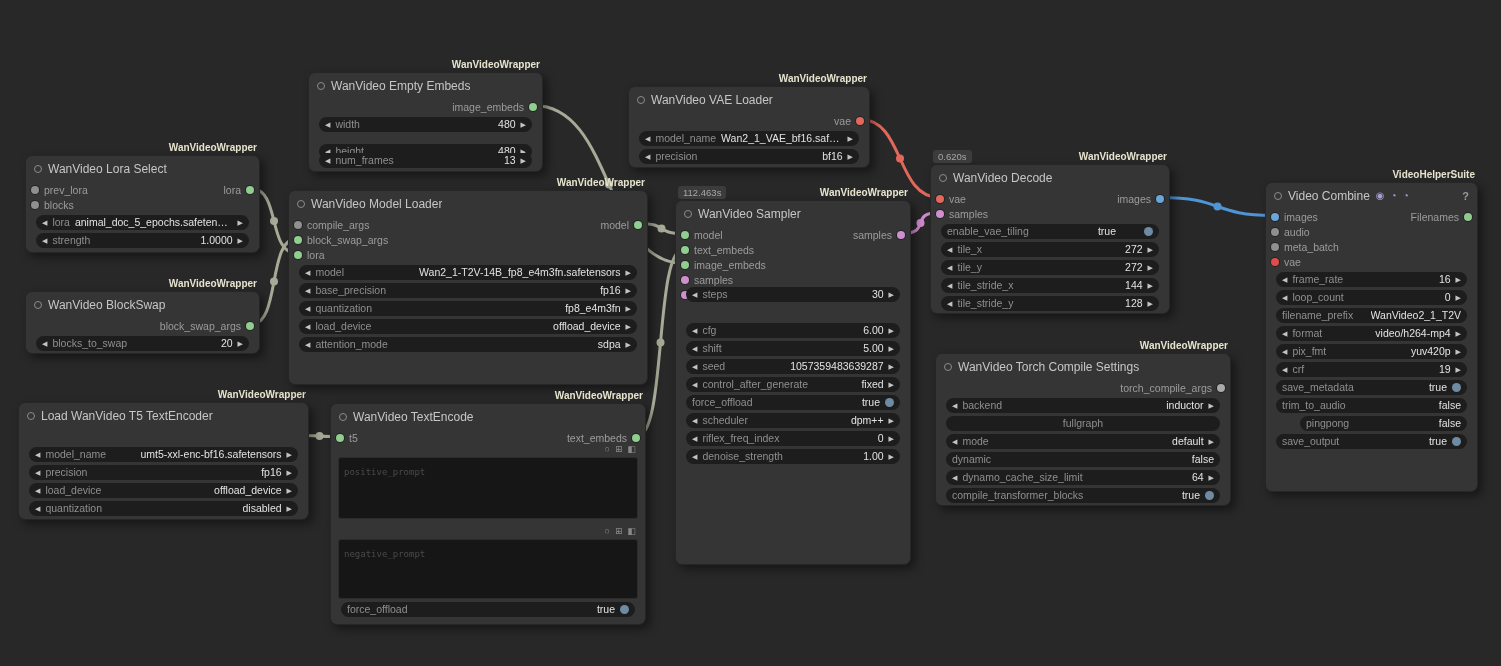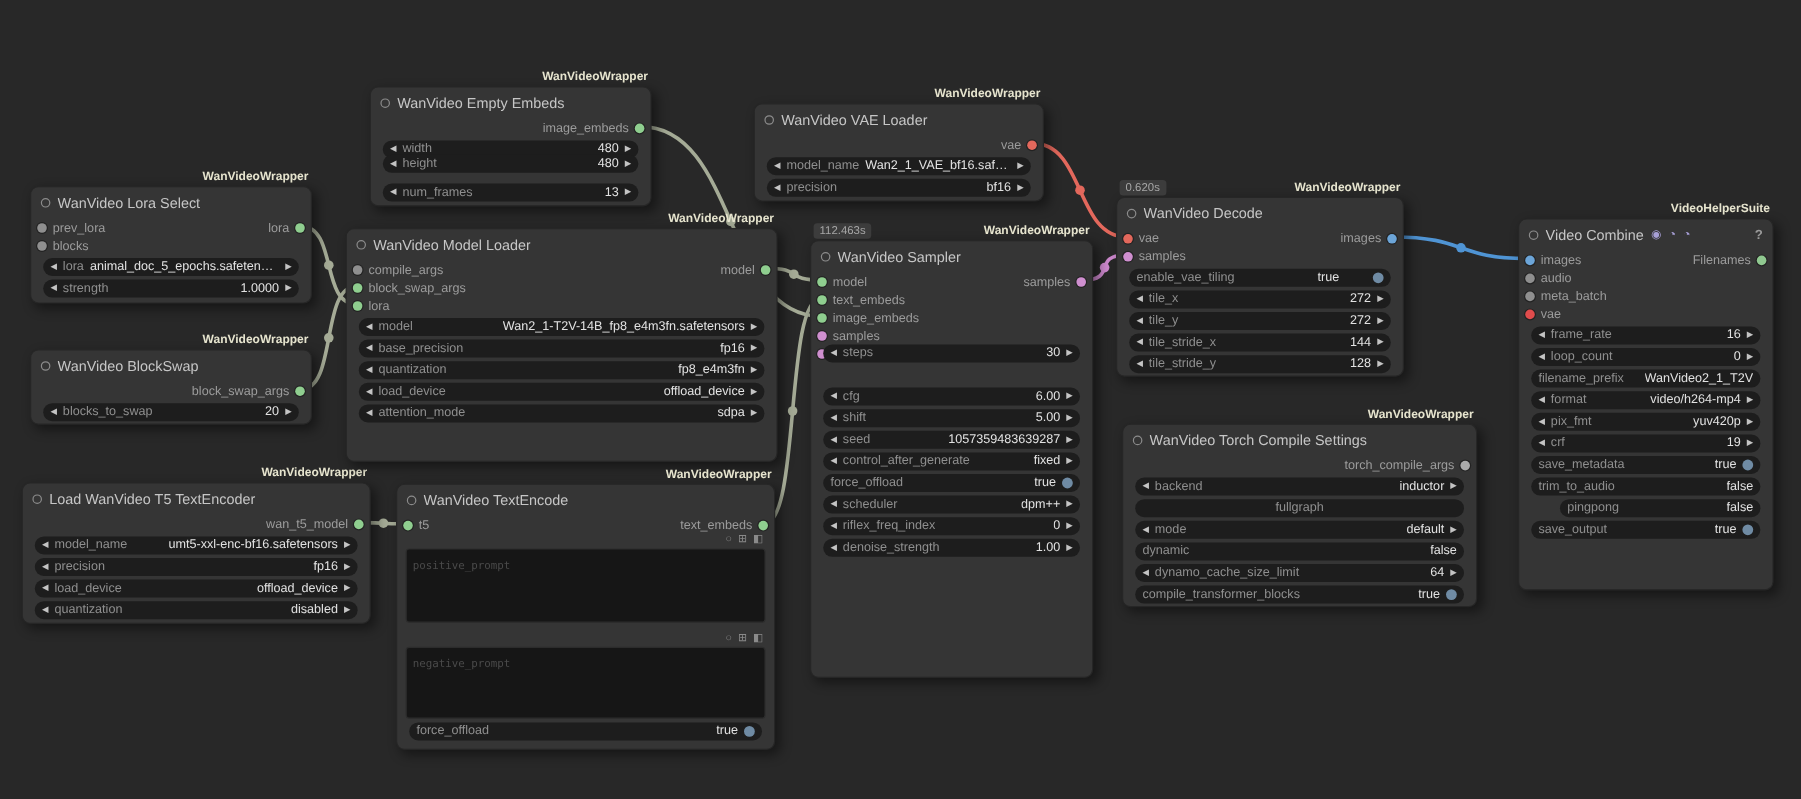--- a/index.html
+++ b/index.html
@@ -137,27 +137,20 @@
         <span class="w-value">20</span>
         <span class="w-arrow">▶</span>
       </div>
     </div>
     <div class="node" style="left: 18px; top: 402px; width: 291px; height: 118px;">
       <div class="badge">WanVideoWrapper</div>
       <div class="node-header">
         <span class="collapse-dot"></span>
         <span class="node-title">Load WanVideo T5 TextEncoder</span>
       </div>
-      <div class="slot-row" style="top: 26px;">
-        <div class="slot"></div>
-        <div class="slot slot-out">
-          <span class="slot-label">wan_t5_model</span>
-          <span class="slot-dot" style="background: rgb(143, 206, 143);"></span>
-        </div>
-      </div>
       <div class="widget widget-combo" style="top: 44px;">
         <span class="w-arrow">◀</span>
         <span class="w-label">model_name</span>
         <span class="w-value">umt5-xxl-enc-bf16.safetensors</span>
         <span class="w-arrow">▶</span>
       </div>
       <div class="widget widget-combo" style="top: 62px;">
         <span class="w-arrow">◀</span>
         <span class="w-label">precision</span>
         <span class="w-value">fp16</span>
@@ -188,21 +181,21 @@
           <span class="slot-label">image_embeds</span>
           <span class="slot-dot" style="background: rgb(143, 206, 143);"></span>
         </div>
       </div>
       <div class="widget widget-combo" style="top: 44px;">
         <span class="w-arrow">◀</span>
         <span class="w-label">width</span>
         <span class="w-value">480</span>
         <span class="w-arrow">▶</span>
       </div>
-      <div class="widget widget-combo" style="top: 56px;">
+      <div class="widget widget-combo" style="top: 71px;">
         <span class="w-arrow">◀</span>
         <span class="w-label">height</span>
         <span class="w-value">480</span>
         <span class="w-arrow">▶</span>
       </div>
       <div class="widget widget-combo" style="top: 80px;">
         <span class="w-arrow">◀</span>
         <span class="w-label">num_frames</span>
         <span class="w-value">13</span>
         <span class="w-arrow">▶</span>

